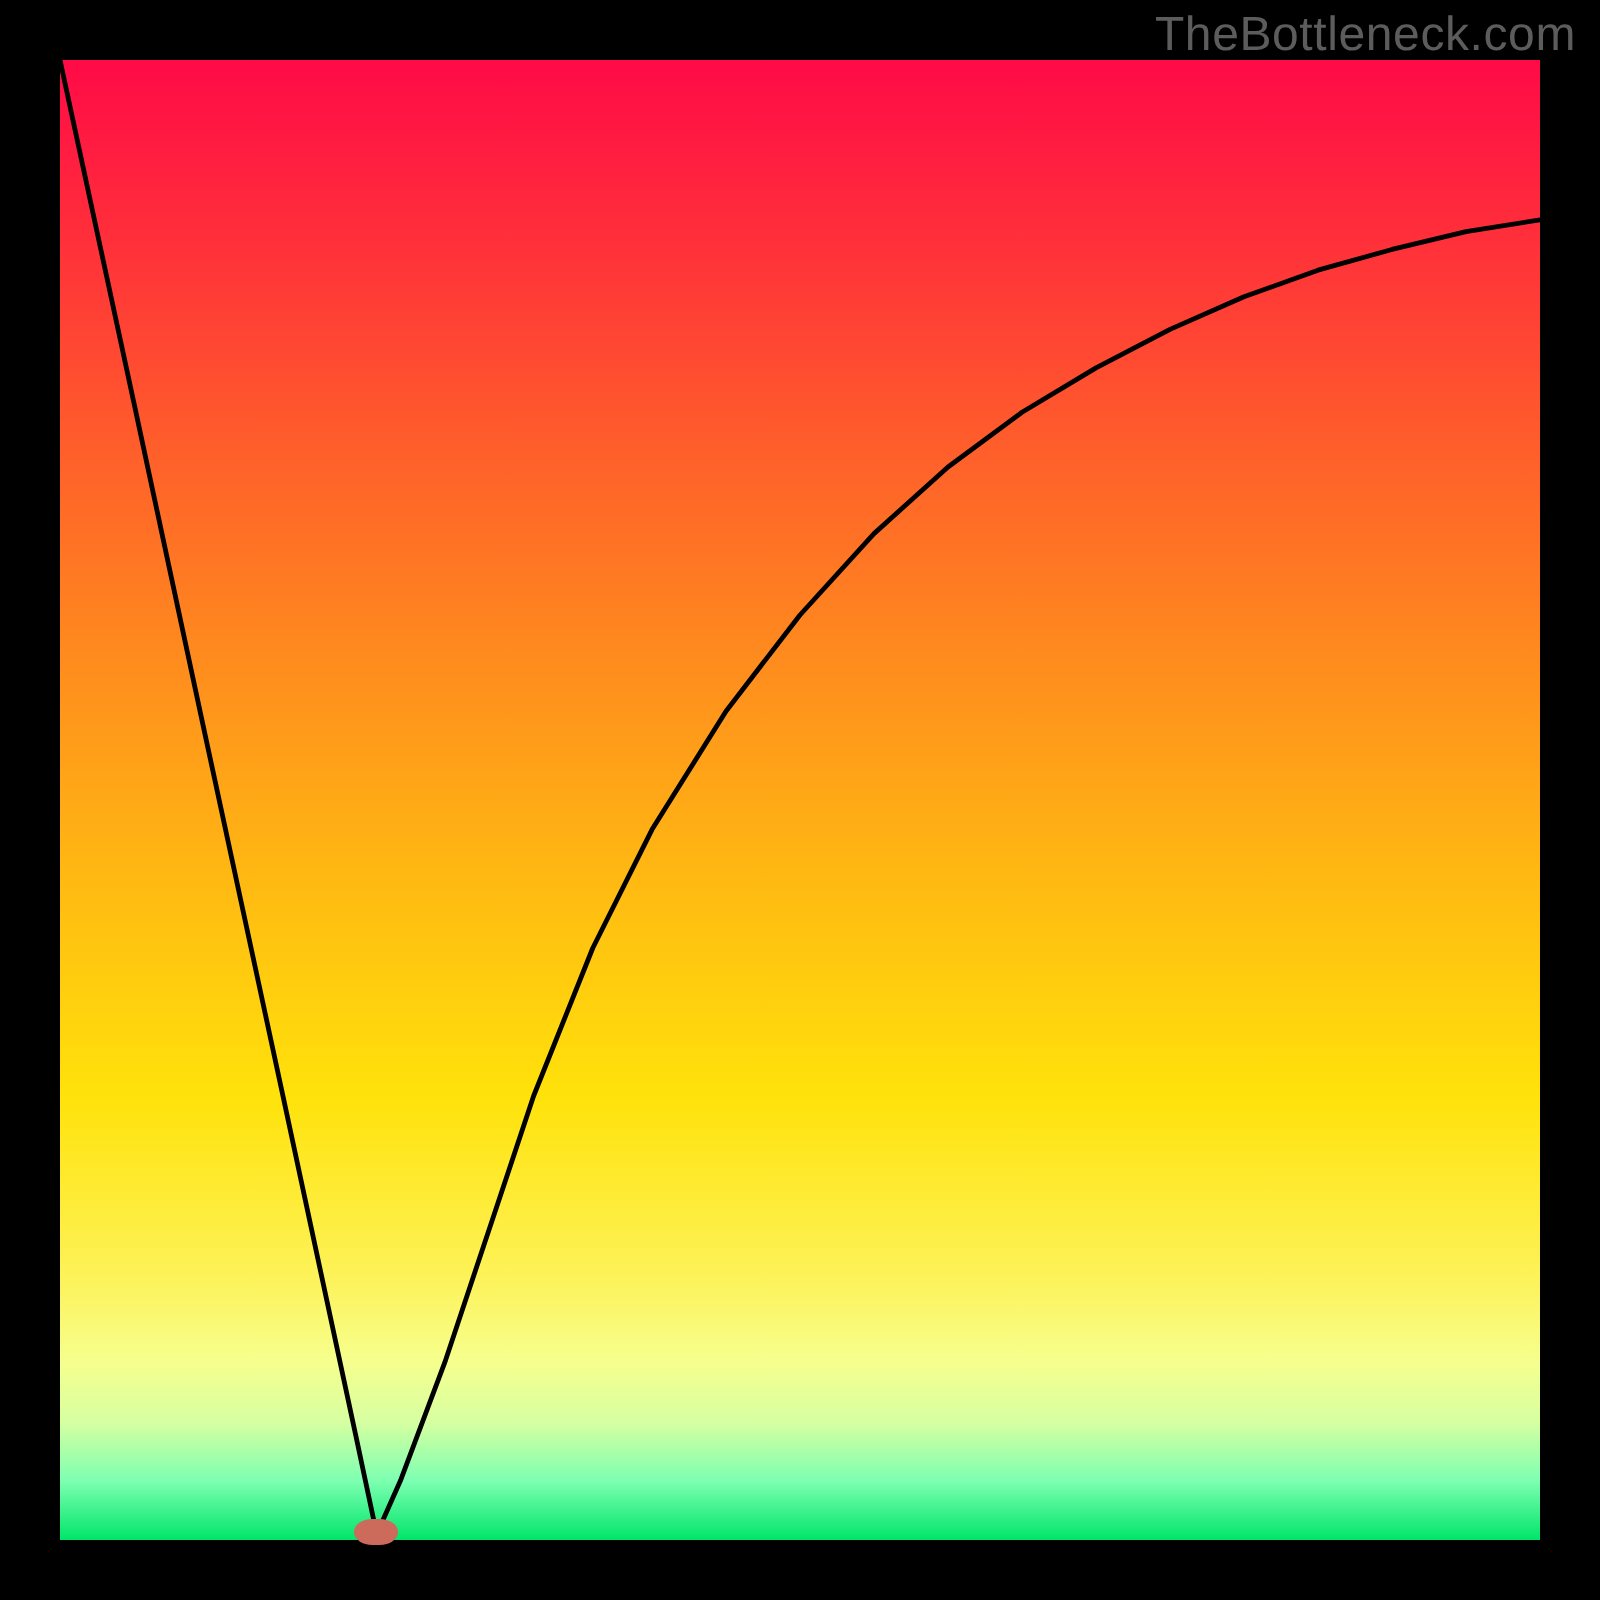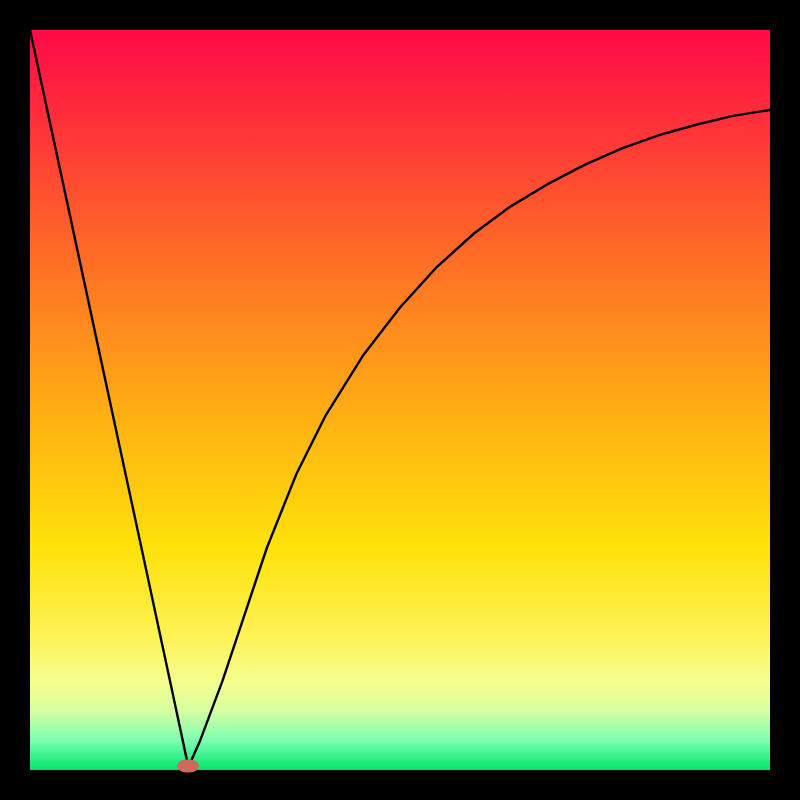--- a/index.html
+++ b/index.html
@@ -50,20 +50,21 @@
     position: absolute;
     border-radius: 50% / 60%;
     background: #cc6a5c;
     transform: translate(-50%, -50%);
   }
 </style>
 </head>
 <body>
 <div class="frame">
 
+  <div class="watermark">TheBottleneck.com</div>
 
   <div class="plot">
     <svg class="curve-layer" viewBox="0 0 740 740" preserveAspectRatio="none">
       <path id="curvePath" fill="none" stroke="#000000" stroke-width="2.4" stroke-linecap="round" stroke-linejoin="round" d="M0.00 0.00 L37.00 171.68 L74.00 344.10 L111.00 515.78 L148.00 688.20 L158.36 737.04 L170.20 710.40 L192.40 651.20 L214.60 584.60 L236.80 518.00 L266.40 444.00 L296.00 384.80 L333.00 325.60 L370.00 277.50 L407.00 236.80 L444.00 203.50 L481.00 176.12 L518.00 153.92 L555.00 134.68 L592.00 118.40 L629.00 105.08 L666.00 94.72 L703.00 85.84 L740.00 79.92"></path>
     </svg>
     <div class="marker" id="minMarker" style="left: 158.36px; top: 735.56px; width: 22px; height: 13px; background: rgb(204, 106, 92);"></div>
   </div>
 
 </div>
 

